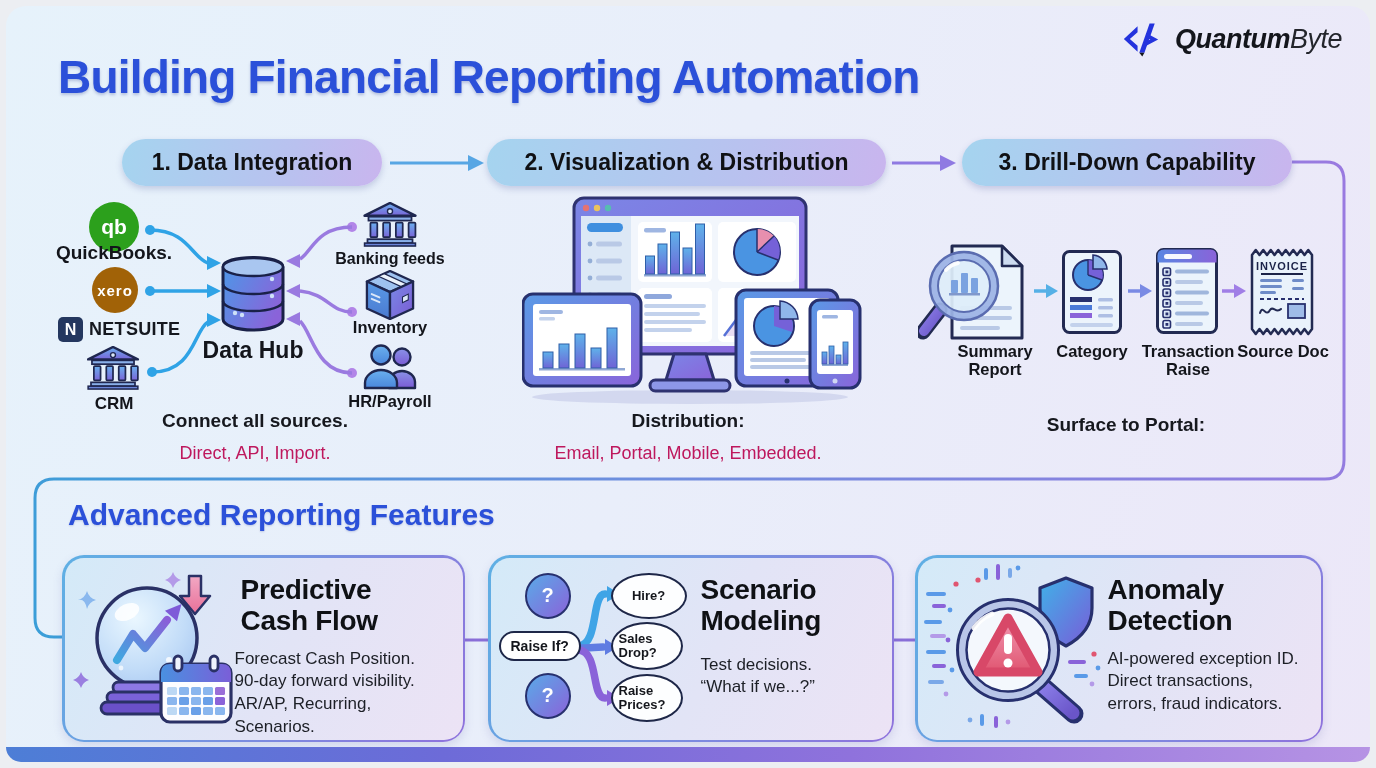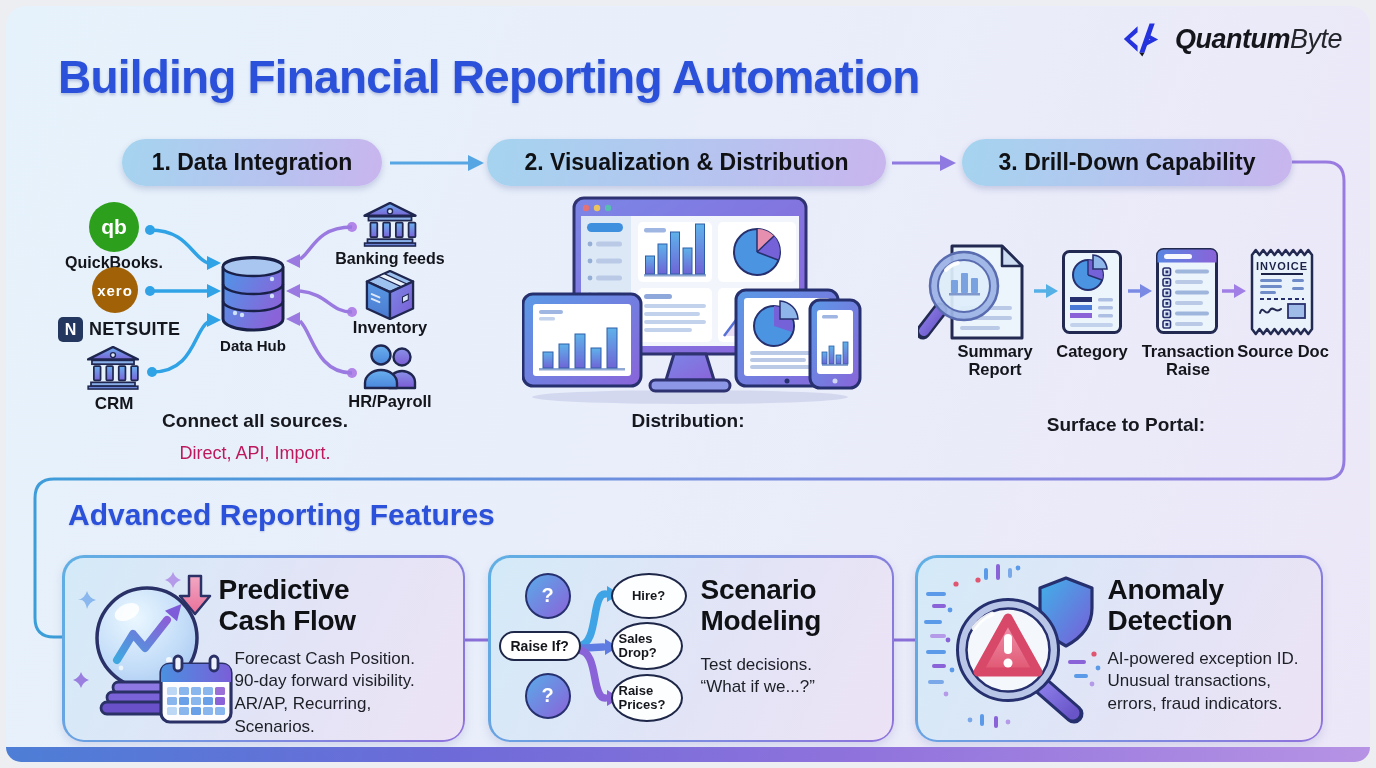--- a/index.html
+++ b/index.html
@@ -107,21 +107,21 @@
   <div class="pill abs z" style="left:487px;width:399px;">
       <span>2. Visualization &amp; Distribution</span>
     </div>
   <div class="pill abs z" style="left:962px;width:330px;">
       <span>3. Drill-Down Capability</span>
     </div>
 
   <div class="abs z circle-logo" style="left:89px;top:202px;width:50px;height:50px;background:#2ca01c;font-weight:800;font-size:21px;">
       <span>qb</span>
     </div>
-  <div class="lbl abs z" style="left:53px;top:254px;width:122px;font-size:16px;">QuickBooks.</div>
+  <div class="lbl abs z" style="left:53px;top:242px;width:122px;font-size:19px;">QuickBooks.</div>
 
   <div class="abs z circle-logo" style="left:92px;top:267px;width:46px;height:46px;background:#a16207;font-weight:700;font-size:15px;letter-spacing:1px;">
       <span>xero</span>
     </div>
 
   <div class="abs z" style="left:58px;top:317px;display:flex;align-items:center;gap:6px;">
     <div style="width:25px;height:25px;border-radius:5px;background:#24375f;color:#fff;display:flex;align-items:center;justify-content:center;font-weight:800;font-size:16px;">
         <span>N</span>
       </div>
     <div style="font-weight:800;font-size:18px;color:#15181f;letter-spacing:0.3px;">NETSUITE</div>
@@ -155,21 +155,21 @@
       </defs>
     <path d="M3,11 C3,5 16,1.5 33,1.5 C50,1.5 63,5 63,11 V63 C63,69 50,74 33,74 C16,74 3,69 3,63 Z" fill="url(#hubg)" stroke="#1a2148" stroke-width="3"></path>
     <ellipse cx="33" cy="11" rx="30" ry="9" fill="#a9c6f0" stroke="#1a2148" stroke-width="2.5"></ellipse>
     <path d="M3,28 A30,10 0 0 0 63,28" stroke="#1a2148" stroke-width="2.5" fill="none"></path>
     <path d="M3,45 A30,10 0 0 0 63,45" stroke="#1a2148" stroke-width="2.5" fill="none"></path>
     <circle cx="52" cy="23" r="2.2" fill="#cfe2f8"></circle>
       <circle cx="52" cy="40" r="2.2" fill="#cfe2f8"></circle>
     <circle cx="15" cy="57" r="2.2" fill="#cfe2f8"></circle>
       <circle cx="22" cy="59" r="2.2" fill="#cfe2f8"></circle>
   </svg>
-  <div class="lbl abs z" style="left:188px;top:338px;width:130px;font-size:15px;">Data Hub</div>
+  <div class="lbl abs z" style="left:188px;top:338px;width:130px;font-size:23px;">Data Hub</div>
 
   <svg class="abs z" style="left:362px;top:202px;" width="56" height="45" viewBox="0 0 56 46">
     <defs>
         <linearGradient id="bank2g" x1="0" y1="0" x2="0" y2="1">
           <stop offset="0" stop-color="#6ab0ee"></stop>
           <stop offset="1" stop-color="#7a64d8"></stop>
         </linearGradient>
       </defs>
     <path d="M28,1 L54,14 H2 Z" fill="url(#bank2g)" stroke="#1f2750" stroke-width="2.5" stroke-linejoin="round"></path>
     <circle cx="28" cy="9.5" r="2.6" fill="#dce8f8" stroke="#1f2750" stroke-width="1.4"></circle>
@@ -326,20 +326,21 @@
       <rect x="300" y="156" width="5" height="12"></rect>
         <rect x="307" y="150" width="5" height="18"></rect>
         <rect x="314" y="159" width="5" height="9"></rect>
         <rect x="321" y="146" width="5" height="22"></rect>
     </g>
     <circle cx="313" cy="185" r="2.5" fill="#cfd6f2"></circle>
   </svg>
 
   <div class="caption abs z" style="left:528px;top:410px;width:320px;">
     <div class="t">Distribution:</div>
+    <div class="b">Email, Portal, Mobile, Embedded.</div>
   </div>
 
   <svg class="abs z" style="left:918px;top:244px;" width="112" height="100" viewBox="0 0 112 100">
     <defs>
         <linearGradient id="srh" x1="0" y1="0" x2="1" y2="1">
           <stop offset="0" stop-color="#8a7de6"></stop>
           <stop offset="1" stop-color="#6a55c8"></stop>
         </linearGradient>
       </defs>
     <path d="M34,2 H84 L104,22 V94 H34 Z" fill="#ecf4fc" stroke="#222a52" stroke-width="3" stroke-linejoin="round"></path>
@@ -504,21 +505,21 @@
               <rect x="42" y="41" width="10" height="8" rx="1.5" fill="#6aa0e8"></rect>
               <rect x="54" y="41" width="10" height="8" rx="1.5" fill="#8a63d9"></rect>
             <rect x="6" y="51" width="10" height="8" rx="1.5" fill="#bcd8f4"></rect>
               <rect x="18" y="51" width="10" height="8" rx="1.5" fill="#8ab6ee"></rect>
               <rect x="30" y="51" width="10" height="8" rx="1.5" fill="#6aa0e8"></rect>
               <rect x="42" y="51" width="10" height="8" rx="1.5" fill="#8ab6ee"></rect>
               <rect x="54" y="51" width="10" height="8" rx="1.5" fill="#8ab6ee"></rect>
           </g>
         </g>
       </svg>
-      <div class="card-title" style="left:154px;top:16px;width:195px;">Predictive Cash Flow</div>
+      <div class="card-title" style="left:176px;top:16px;width:195px;">Predictive Cash Flow</div>
       <div class="card-body" style="left:170px;top:90px;width:220px;">
         <div>Forecast Cash Position.</div>
         <div>90-day forward visibility.</div>
         <div>AR/AP, Recurring, Scenarios.</div>
       </div>
     </div>
   </div>
 
   <div class="card abs z" style="left:488px;width:401px;">
     <div class="card-inner">
@@ -602,20 +603,20 @@
         <circle cx="86" cy="86" r="50.5" stroke="#27306e" stroke-width="3" fill="none"></circle>
         <circle cx="86" cy="86" r="41.5" stroke="#27306e" stroke-width="2.5" fill="none"></circle>
         <path d="M52,64 A40,40 0 0 1 70,50" stroke="#fff" stroke-width="5" fill="none" stroke-linecap="round" opacity="0.9"></path>
         <path d="M86,54 L116,108 H56 Z" fill="url(#wng)" stroke="#d84868" stroke-width="9" stroke-linejoin="round"></path>
         <rect x="82" y="70" width="8" height="20" rx="4" fill="#fff"></rect>
         <circle cx="86" cy="99" r="4.5" fill="#fff"></circle>
       </svg>
       <div class="card-title" style="left:190px;top:16px;width:205px;">Anomaly Detection</div>
       <div class="card-body" style="left:190px;top:90px;width:210px;">
         <div>AI-powered exception ID.</div>
-        <div>Unusual transactions,</div>
+        <div>Direct transactions,</div>
         <div>errors, fraud indicators.</div>
       </div>
     </div>
   </div>
 
   <div id="footer-bar" class="abs z"></div>
 </div>
 
 </body></html>

